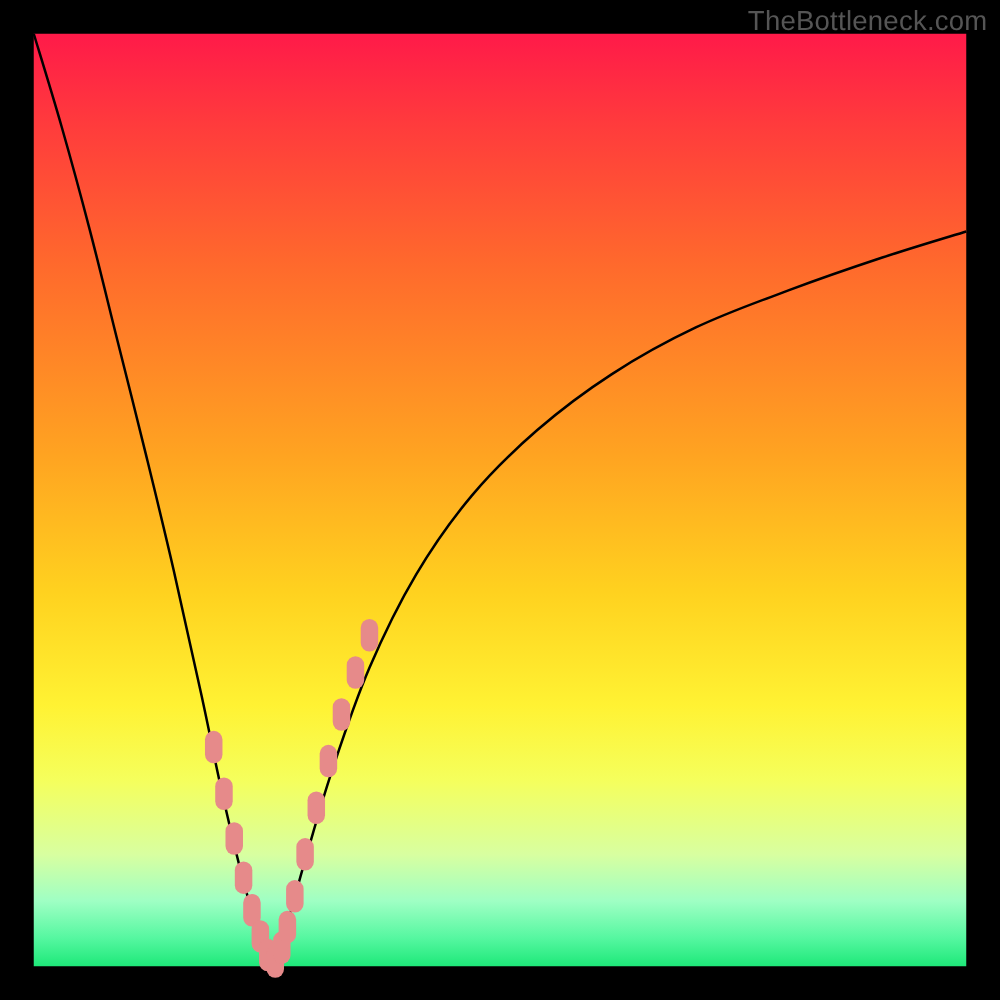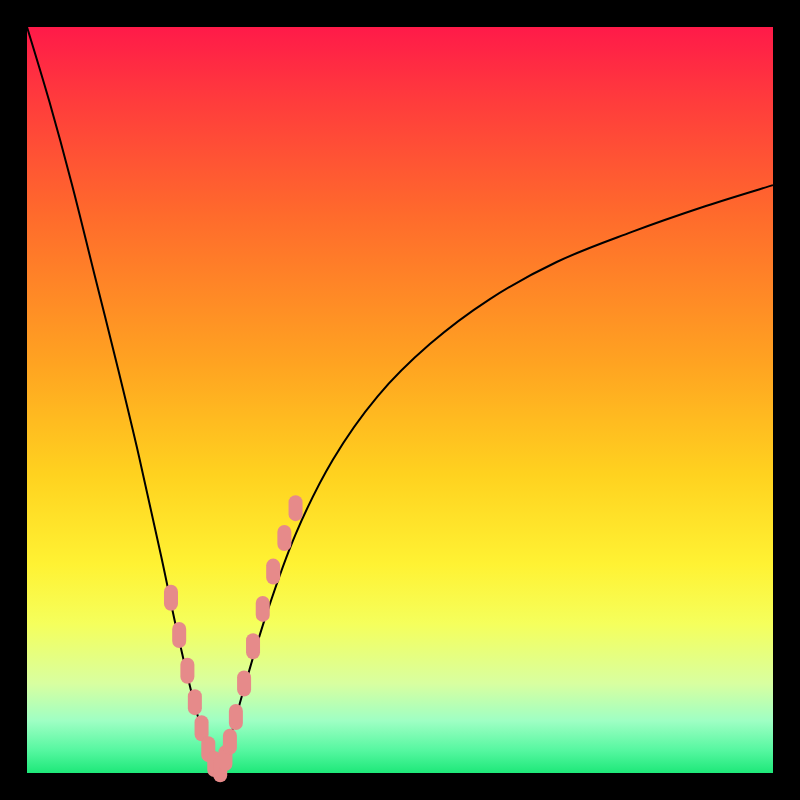--- a/index.html
+++ b/index.html
@@ -89,13 +89,14 @@
           <rect x="210.08600000000004" y="643.48" width="14" height="26" rx="7" class="marker"></rect>
           <rect x="219.03799999999998" y="606.18" width="14" height="26" rx="7" class="marker"></rect>
           <rect x="228.736" y="568.88" width="14" height="26" rx="7" class="marker"></rect>
           <rect x="239.18" y="531.5799999999999" width="14" height="26" rx="7" class="marker"></rect>
           <rect x="250.37" y="498.01" width="14" height="26" rx="7" class="marker"></rect>
           <rect x="261.56" y="468.17" width="14" height="26" rx="7" class="marker"></rect>
         </g>
     </svg>
   </div>
 
+  <div class="watermark">TheBottleneck.com</div>
 </div>
 
 </body></html>

